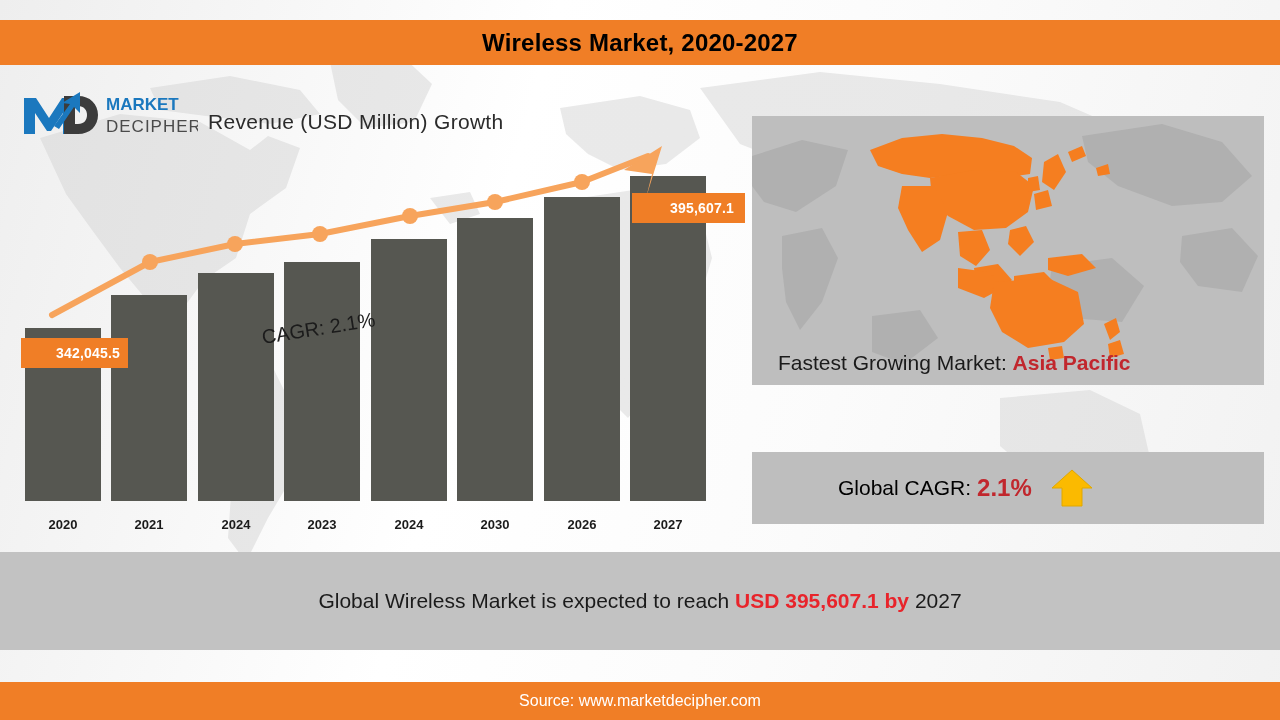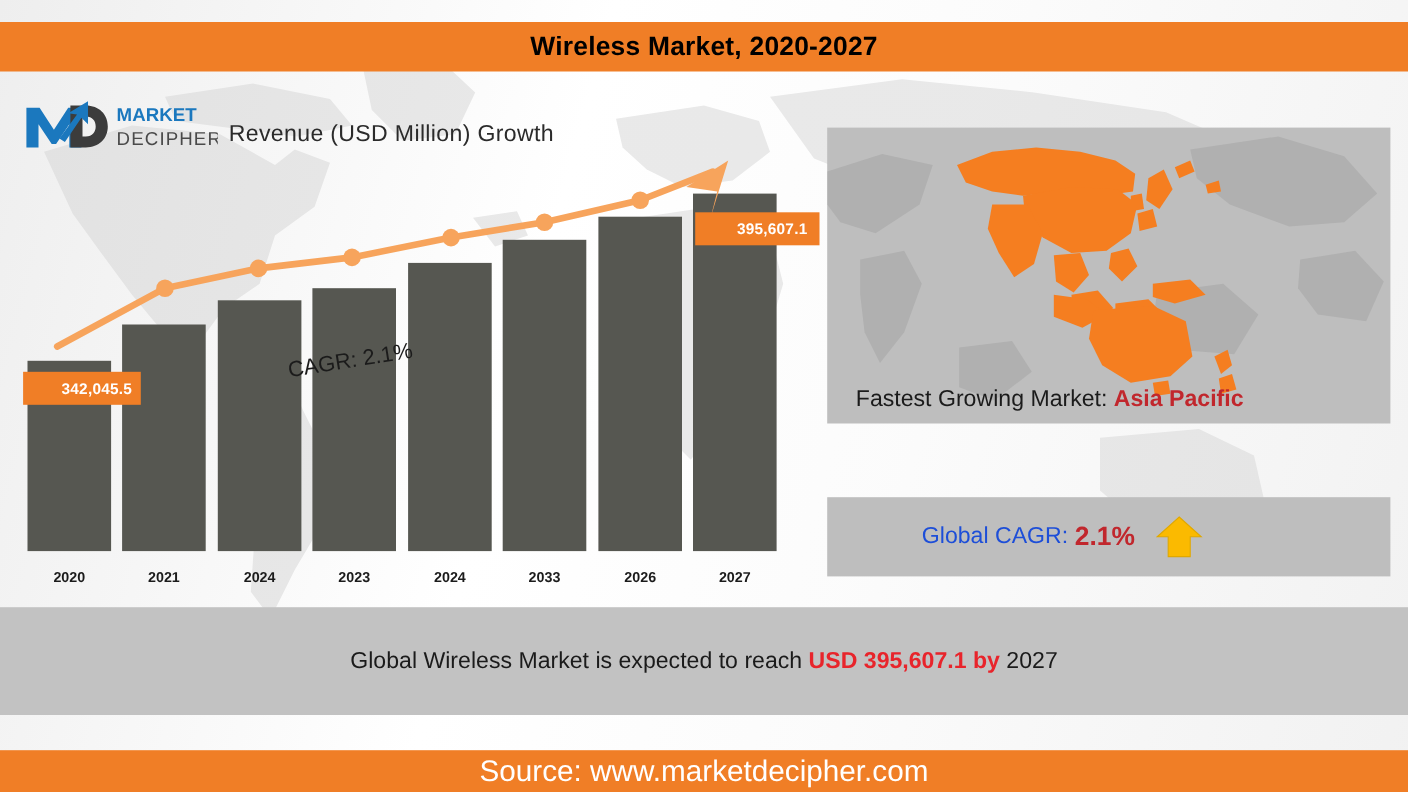--- a/index.html
+++ b/index.html
@@ -55,21 +55,21 @@
     position: absolute;
     left: 0; top: 682px;
     width: 1280px; height: 38px;
     background: #F07E26;
     display: flex;
     align-items: center;
     justify-content: center;
   }
   .bar-footer .txt {
     color: #ffffff;
-    font-size: 27px;
+    font-size: 16px;
     font-weight: 400;
   }
 
   
   .logo {
     position: absolute;
     left: 18px; top: 82px;
     width: 180px; height: 62px;
   }
   .logo svg { display:block; }
@@ -148,21 +148,21 @@
     position: absolute;
     left: 752px; top: 452px;
     width: 512px; height: 72px;
     background: #BEBEBE;
     display: flex;
     align-items: center;
   }
   .panel-cagr .lbl {
     margin-left: 86px;
     font-size: 21px;
-    color: #1d4ed8;
+    color: #000000;
   }
   .panel-cagr .val {
     color: #C1272D;
     font-weight: bold;
     font-size: 24px;
     margin-left: 6px;
   }
   .panel-cagr .arrow { margin-left: 18px; display:flex; align-items:center; }
 
   
@@ -255,21 +255,21 @@
     <div class="cagr-text">CAGR: 2.1%</div>
 
     <div class="val-box" style="left:21px; top:198px; width:80px;">342,045.5</div>
     <div class="val-box" style="left:632px; top:53px; width:86px;">395,607.1</div>
 
     <div class="x-label" style="left:20px;">2020</div>
     <div class="x-label" style="left:106px;">2021</div>
     <div class="x-label" style="left:193px;">2024</div>
     <div class="x-label" style="left:279px;margin-top:44px;">2023</div>
     <div class="x-label" style="left:366px;">2024</div>
-    <div class="x-label" style="left:452px;">2033</div>
+    <div class="x-label" style="left:452px;">2030</div>
     <div class="x-label" style="left:539px;">2026</div>
     <div class="x-label" style="left:625px;">2027</div>
   </div>
 
   <div class="panel-map">
     <svg viewBox="0 0 512 269" preserveAspectRatio="none" aria-hidden="true">
 
       <g fill="#B0B0B0">
         <path d="M0 40 L50 24 L96 34 L84 70 L44 96 L12 86 L0 70 Z"></path>
         <path d="M30 120 L70 112 L86 142 L70 186 L48 214 L34 186 L30 152 Z"></path>

